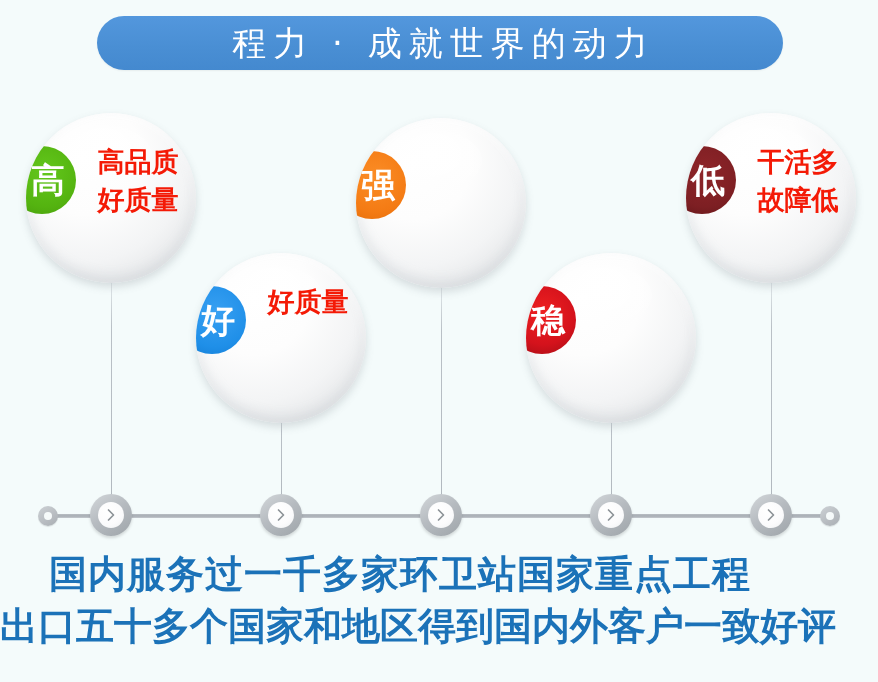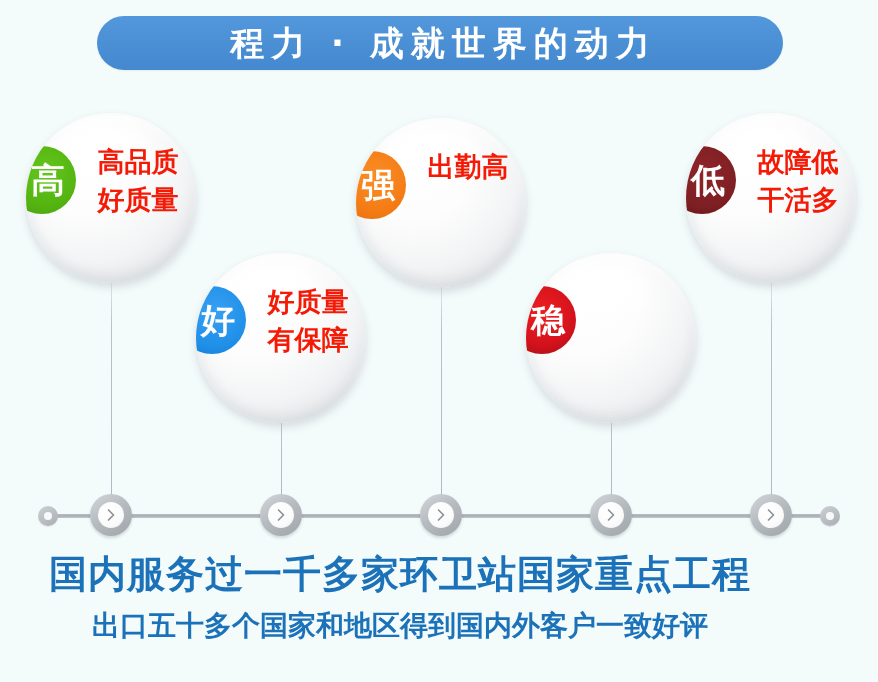--- a/index.html
+++ b/index.html
@@ -25,21 +25,21 @@
     border-radius: 27px;
     background: linear-gradient(180deg, #5397dd 0%, #4a8fd4 55%, #4489cf 100%);
     box-shadow: 0 1px 2px rgba(0,0,0,0.06);
     display: flex;
     align-items: center;
     justify-content: center;
   }
   #header-banner .banner-text {
     color: #ffffff;
     font-size: 34px;
-    font-weight: bold;
+    font-weight: normal;
     letter-spacing: 7px;
     line-height: 1;
     padding-left: 7px;
     white-space: nowrap;
   }
 
   
   .balloon {
     position: absolute;
     width: 170px;
@@ -180,21 +180,21 @@
     width: 800px;
     text-align: center;
   }
   #footer .footer-line {
     color: #1b72b8;
     font-weight: bold;
     line-height: 52px;
     white-space: nowrap;
   }
   #footer-line-0 { font-size: 38px; letter-spacing: 1px; }
-  #footer-line-1 { font-size: 28px; letter-spacing: 0px; }
+  #footer-line-1 { font-size: 38px; letter-spacing: 0px; }
 </style>
 </head>
 <body>
 
 <div id="header-banner">
   <span class="banner-text">程力 · 成就世界的动力</span>
 </div>
 
 <div class="stem" style="left:111px; top:270px; height:228px;"></div>
 <div class="stem" style="left:281px; top:410px; height:88px;"></div>
@@ -209,45 +209,43 @@
     <div>高品质</div>
     <div>好质量</div>
   </div>
 </div>
 
 <div class="balloon" id="balloon-1">
   <div class="balloon-gloss"></div>
   <div class="badge" style="background: radial-gradient(circle at 55% 38%, #38a0f2 0%, #1f8fe8 62%, #127ad0 100%);">好</div>
   <div class="balloon-text">
     <div>好质量</div>
-    <div>有保障</div>
   </div>
 </div>
 
 <div class="balloon" id="balloon-2">
   <div class="balloon-gloss"></div>
   <div class="badge" style="background: radial-gradient(circle at 55% 38%, #fb8d26 0%, #f47b14 62%, #e06a08 100%);">强</div>
   <div class="balloon-text">
-    <div>出勤高</div>
   </div>
 </div>
 
 <div class="balloon" id="balloon-3">
   <div class="balloon-gloss"></div>
   <div class="badge" style="background: radial-gradient(circle at 52% 40%, #ef2020 0%, #d4121c 58%, #9c0d14 100%);">稳</div>
   <div class="balloon-text">
   </div>
 </div>
 
 <div class="balloon" id="balloon-4">
   <div class="balloon-gloss"></div>
   <div class="badge" style="background: radial-gradient(circle at 55% 38%, #8f2529 0%, #7d1f23 62%, #5e1417 100%);">低</div>
   <div class="balloon-text">
+    <div>干活多</div>
     <div>故障低</div>
-    <div>干活多</div>
   </div>
 </div>
 
 <div id="timeline">
   <div id="timeline-rail"></div>
 
   <div class="end-cap" id="end-cap-left"></div>
   <div class="end-cap" id="end-cap-right"></div>
 
   <div class="node" style="left:90px;">

